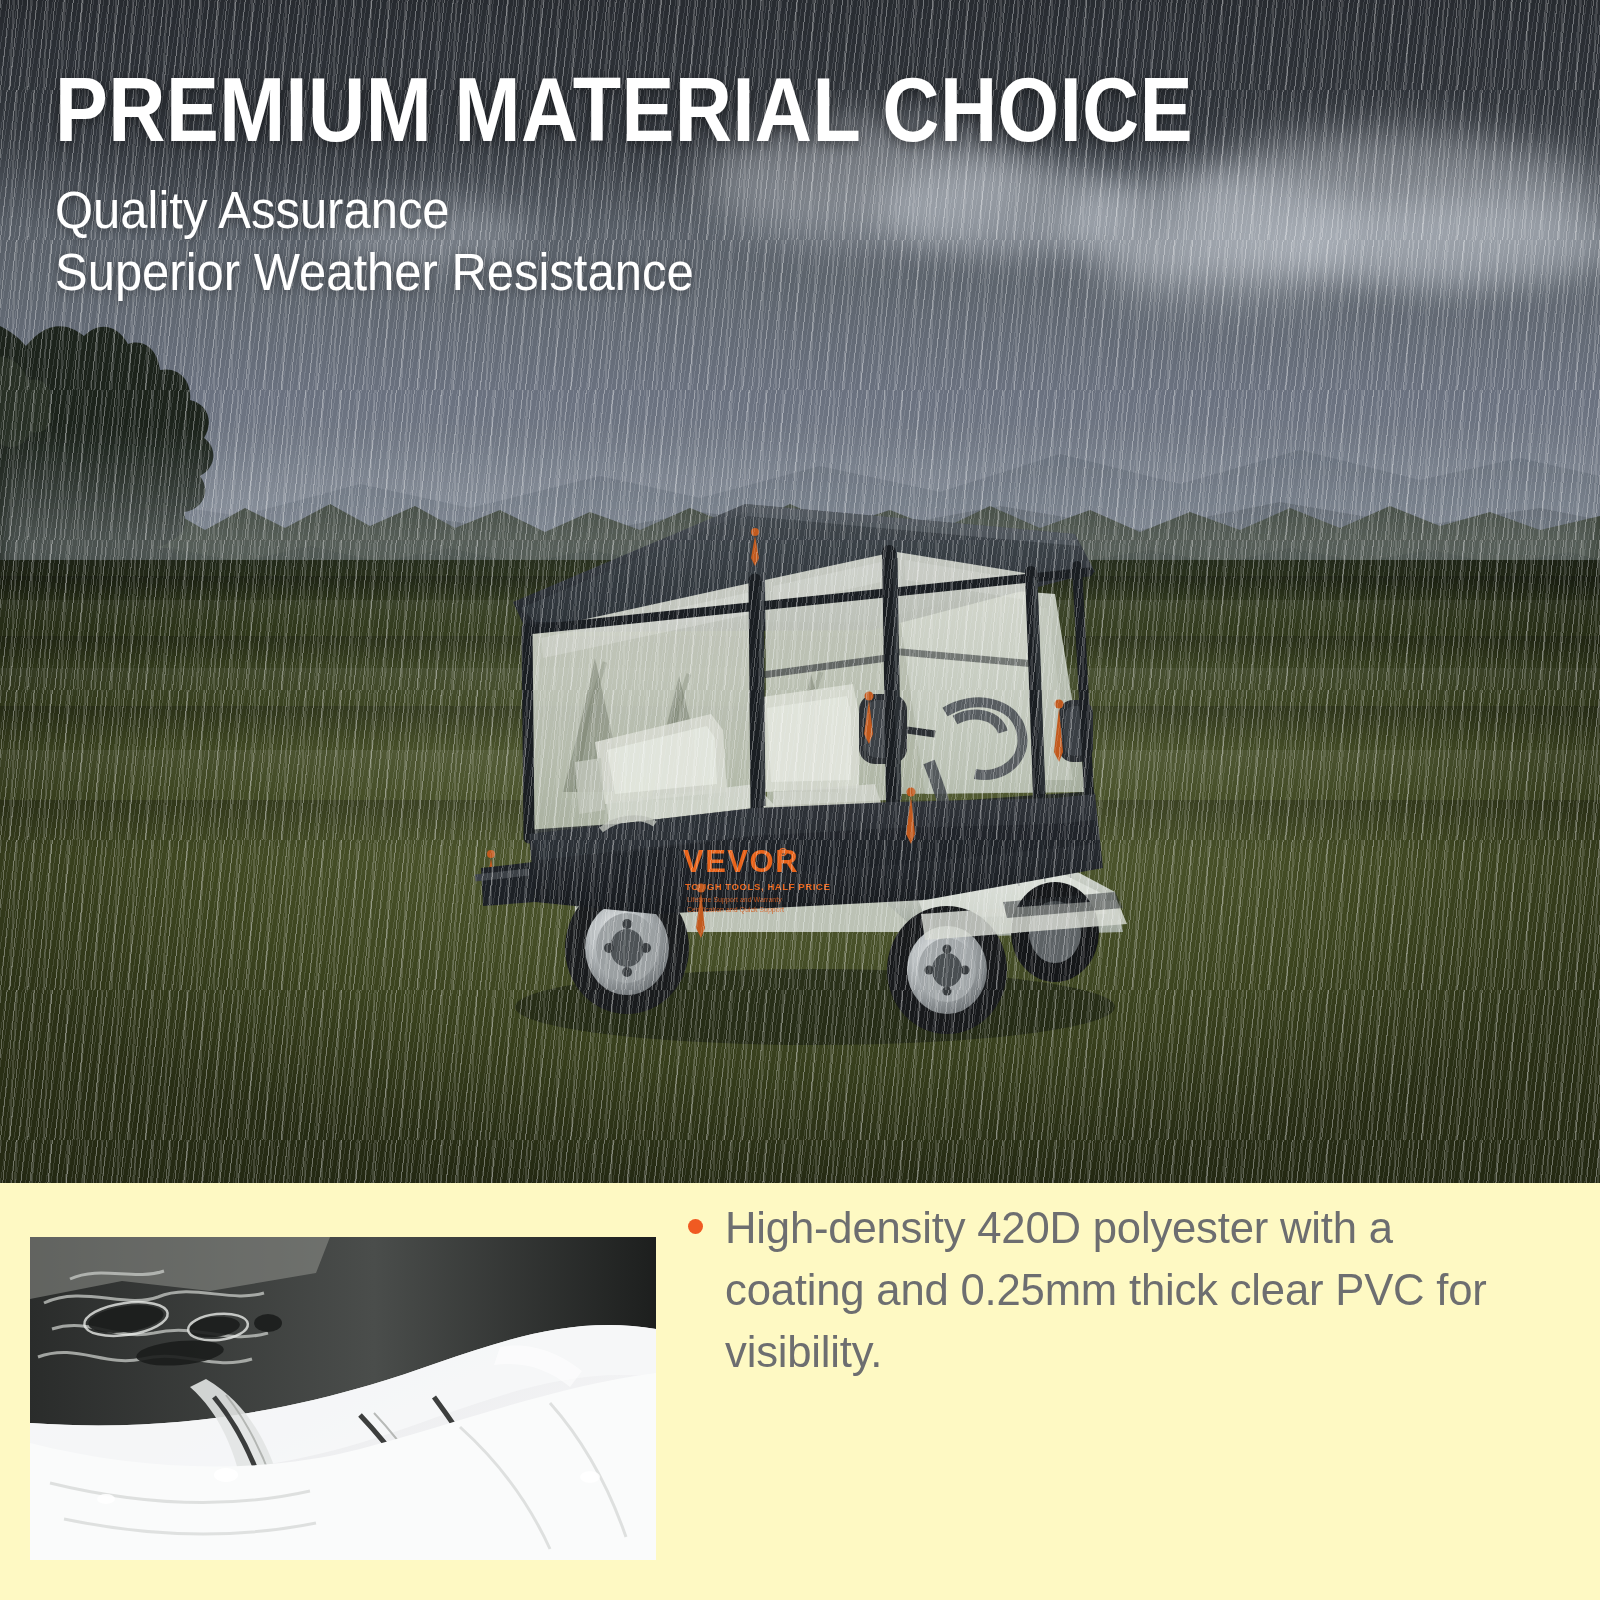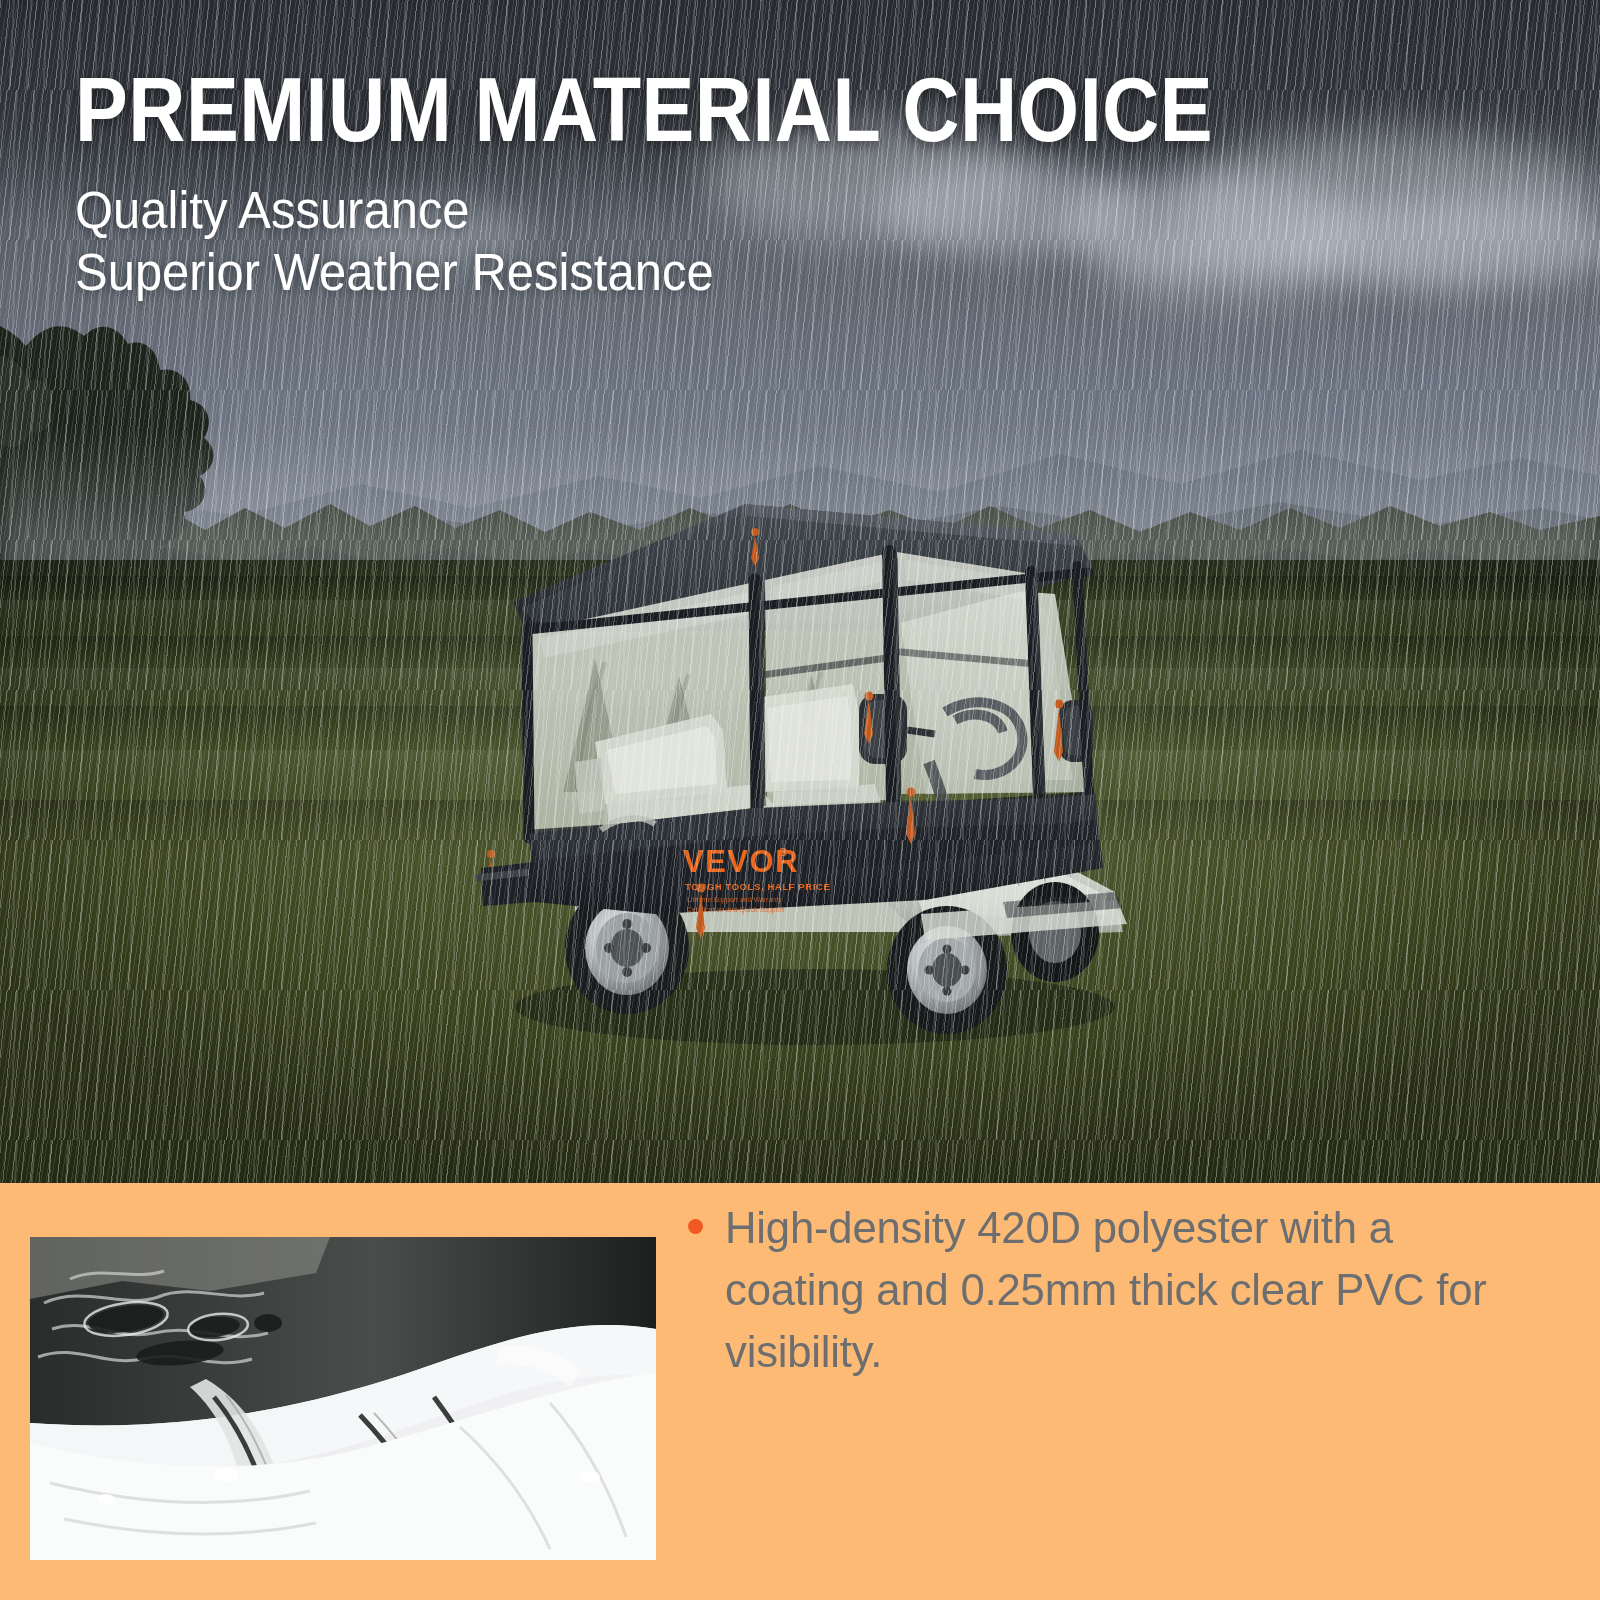--- a/index.html
+++ b/index.html
@@ -52,32 +52,32 @@
           rgba(235,240,248,.55) 0px, rgba(235,240,248,.55) 1px,
           rgba(255,255,255,0) 1px, rgba(255,255,255,0) 5px);}
   .mist{position:absolute;left:0;top:430px;width:1600px;height:260px;
         background:linear-gradient(180deg,rgba(200,208,218,0),rgba(196,205,216,.30) 45%,rgba(190,200,212,0));
         filter:blur(10px);}
 
   
   .cart{position:absolute;left:455px;top:462px;width:720px;height:600px;}
 
   
-  .hero-text{position:absolute;left:55px;top:62px;width:1400px;margin-left:20px;}
+  .hero-text{position:absolute;left:55px;top:62px;width:1400px;}
   .headline{font-family:"Liberation Sans Narrow","Liberation Sans",sans-serif;
             font-weight:700;font-size:90px;line-height:96px;color:#fff;
             letter-spacing:.5px;transform:scaleX(.88);transform-origin:left center;
             white-space:nowrap;text-shadow:0 3px 14px rgba(0,0,0,.45);margin:0;}
   .sub{font-size:51px;line-height:62px;color:#ffffff;font-weight:400;
        transform:scaleX(.96);transform-origin:left center;white-space:nowrap;
        text-shadow:0 2px 10px rgba(0,0,0,.40);margin:0;}
   .sub1{margin-top:22px;}
 
   
-  .bottom{position:absolute;left:0;top:1183px;width:1600px;height:417px;background:#fdba74;}
+  .bottom{position:absolute;left:0;top:1183px;width:1600px;height:417px;background:#fef9c3;}
   .photo{position:absolute;left:30px;top:54px;width:626px;height:323px;overflow:hidden;
          background:#d9dde0;}
   .bullets{position:absolute;left:688px;top:14px;width:880px;}
   .bullet{position:relative;display:flex;align-items:flex-start;margin-bottom:16px;}
   .dot{flex:0 0 auto;width:15px;height:15px;border-radius:50%;background:#F05A22;
        margin-top:22px;margin-right:22px;}
   .btext{font-size:45px;line-height:62px;color:#6d6e70;font-weight:400;
          transform:scaleX(.97);transform-origin:left top;letter-spacing:-.2px;}
 </style>
 </head>

